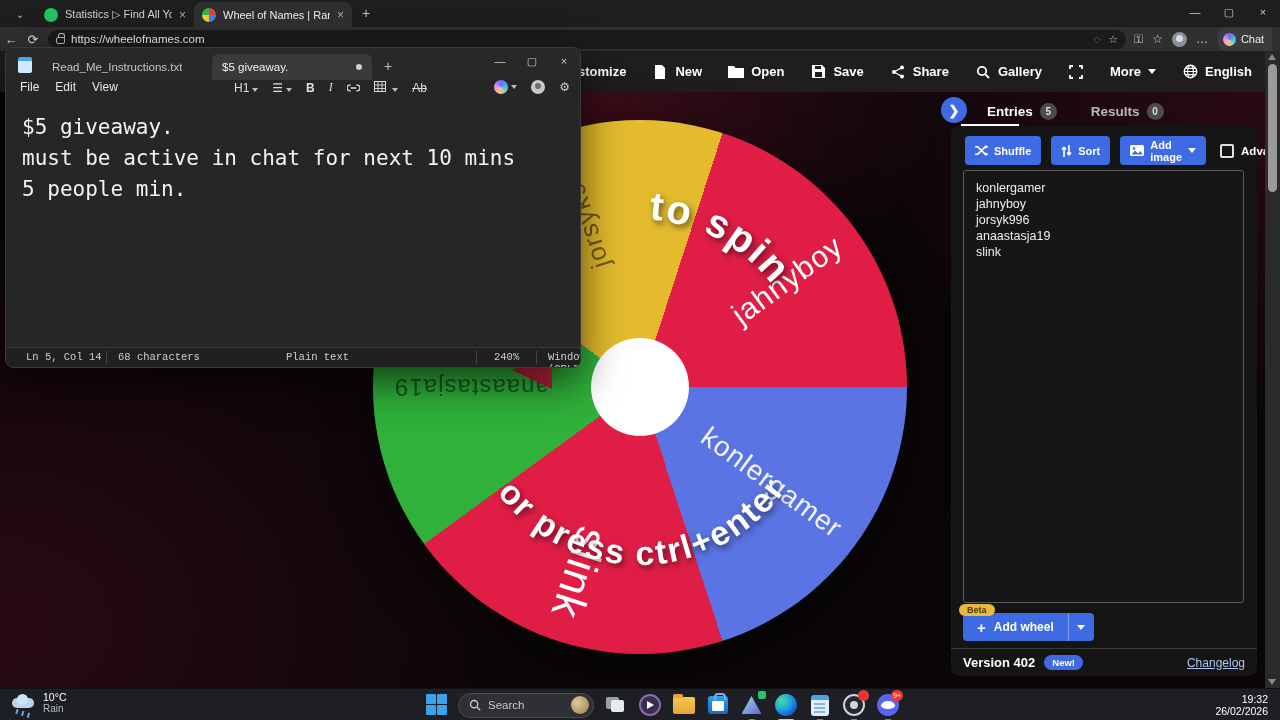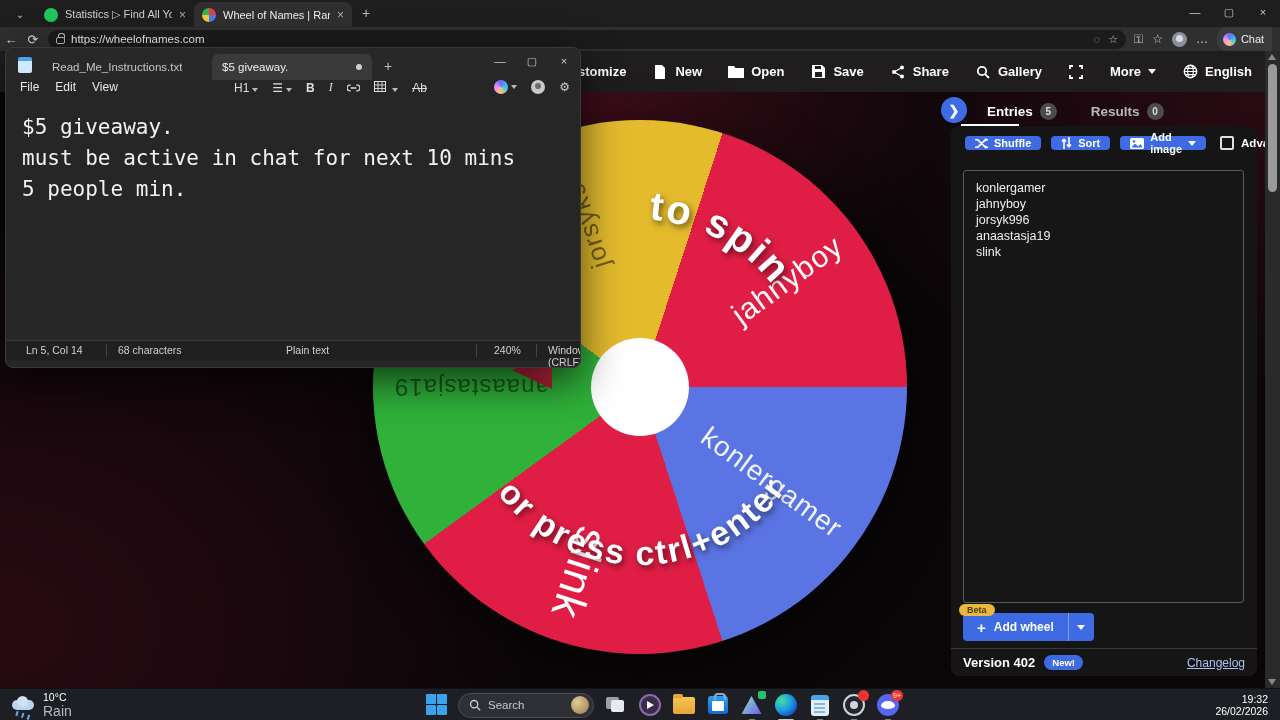--- a/index.html
+++ b/index.html
@@ -83,21 +83,21 @@
   .collapse-btn { position:absolute; left:-10px; top:1px; width:26px; height:26px; border-radius:50%;
                   background:#3e6be4; color:#fff; display:flex; align-items:center; justify-content:center;
                   font-size:13px; font-weight:bold; }
   .ptab { display:flex; align-items:center; gap:7px; font-size:13.5px; font-weight:700; color:#b9b9b9; }
   .ptab.active { color:#fff; }
   .cnt { width:17px; height:17px; border-radius:50%; background:#4c4c4c; color:#ddd; font-size:10px;
          display:flex; align-items:center; justify-content:center; font-weight:700; }
   .ptab-underline { position:absolute; left:10px; top:28px; width:58px; height:2px; background:#fff; }
   .pcard { position:absolute; left:0; top:30px; width:306px; height:550px; background:#151515; border-radius:8px; }
   .btnrow { position:absolute; left:14px; top:10px; display:flex; align-items:center; gap:10px; }
-  .bluebtn { height:14px; background:#3e6be4; border-radius:4px; color:#fff; font-size:11px; font-weight:700;
+  .bluebtn { height:29px; background:#3e6be4; border-radius:4px; color:#fff; font-size:11px; font-weight:700;
              display:flex; align-items:center; gap:6px; padding:0 10px; }
   .bluebtn svg { flex:0 0 auto; }
   .chk { width:14px; height:14px; border:2px solid #e0e0e0; border-radius:2px; }
   .advanced { display:flex; align-items:center; gap:7px; font-size:11.5px; font-weight:600; margin-left:4px; }
   .entriesbox { position:absolute; left:12px; top:44px; width:281px; height:433px; background:#161616;
                 border:1px solid #5a5a5a; border-radius:3px; padding:9px 12px; font-size:12.5px; line-height:16px; color:#eee; }
   .addwheel-row { position:absolute; left:12px; top:487px; display:flex; }
   .aw-main { height:28px; background:#3e6be4; border-radius:4px 0 0 4px; display:flex; align-items:center; gap:8px;
              padding:0 14px; font-size:12px; font-weight:700; }
   .aw-caret { width:26px; height:28px; background:#3e6be4; border-radius:0 4px 4px 0; border-left:1px solid rgba(255,255,255,.35);
@@ -133,31 +133,31 @@
   .np-menubar { height:22px; background:#262626; display:flex; align-items:flex-start; font-size:12px; color:#e8e8e8; position:relative; }
   .np-menu { margin-left:16px; }
   .np-menu:first-child { margin-left:14px; }
   .np-fmt { position:absolute; left:228px; display:flex; align-items:center; gap:14px; color:#ddd; font-size:12px; }
   .np-right { position:absolute; right:10px; display:flex; align-items:center; gap:14px; }
   .np-caret { width:0; height:0; border-left:3.5px solid transparent; border-right:3.5px solid transparent; border-top:4px solid #bbb; display:inline-block; margin-left:3px;}
   .np-avatar { width:14px; height:14px; border-radius:50%; background:#c9c9c9; position:relative;}
   .np-avatar::after{content:""; position:absolute; left:4px; top:3px; width:6px; height:6px; border-radius:50%; background:#6d6d6d;}
   .np-body { height:247px; padding:10px 0 0 16px; font-family:"DejaVu Sans Mono","Liberation Mono",monospace;
              font-size:21px; line-height:31px; color:#f2f2f2; white-space:pre; }
-  .np-status { position:absolute; left:0; bottom:7px; width:100%; height:20px; background:#202020;
-               border-top:1px solid #383838; font-size:10.5px; color:#cfcfcf; }
+  .np-status { position:absolute; left:0; bottom:0; width:100%; height:20px; background:#202020;
+               border-top:1px solid #383838; font-size:10.5px; color:#cfcfcf;font-family:Liberation Mono, monospace; }
   .np-status span { position:absolute; top:3px; }
   .np-sep { position:absolute; top:3px; width:1px; height:13px; background:#444; }
 
   
   .taskbar { position:absolute; left:0; top:688px; width:1280px; height:32px; background:#1d1f24;
              z-index:100; border-top:1px solid #101114; }
   .weather { position:absolute; left:10px; top:2px; display:flex; align-items:center; gap:7px; }
   .wtxt1 { font-size:10.5px; color:#fff; }
-  .wtxt2 { font-size:14px; color:#b5bac2; }
+  .wtxt2 { font-size:10px; color:#b5bac2; }
   .tb-center { position:absolute; left:424px; top:0; height:32px; display:flex; align-items:center; gap:9px; }
   .startbtn { width:22px; height:22px; display:grid; grid-template-columns:10px 10px; grid-template-rows:10px 10px; gap:1px; }
   .startbtn div { background:#3aa3f0; border-radius:1px; }
   .searchpill { width:136px; height:25px; background:#2e3036; border:1px solid #4a4c52; border-radius:13px;
                 display:flex; align-items:center; gap:7px; padding:0 4px 0 10px; }
   .searchpill .stxt { font-size:11.5px; color:#c9c9c9; flex:1; }
   .daily { width:18px; height:18px; border-radius:50%; background:radial-gradient(circle at 35% 35%, #e0cc96, #9a7a4a); }
   .tbicon { position:relative; width:25px; height:25px; display:flex; align-items:center; justify-content:center; }
   .ind { position:absolute; bottom:-4px; left:50%; transform:translateX(-50%); width:7px; height:3px; border-radius:2px; background:#7a7f88; }
   .ind.active { width:16px; background:#c7cbd2; }

